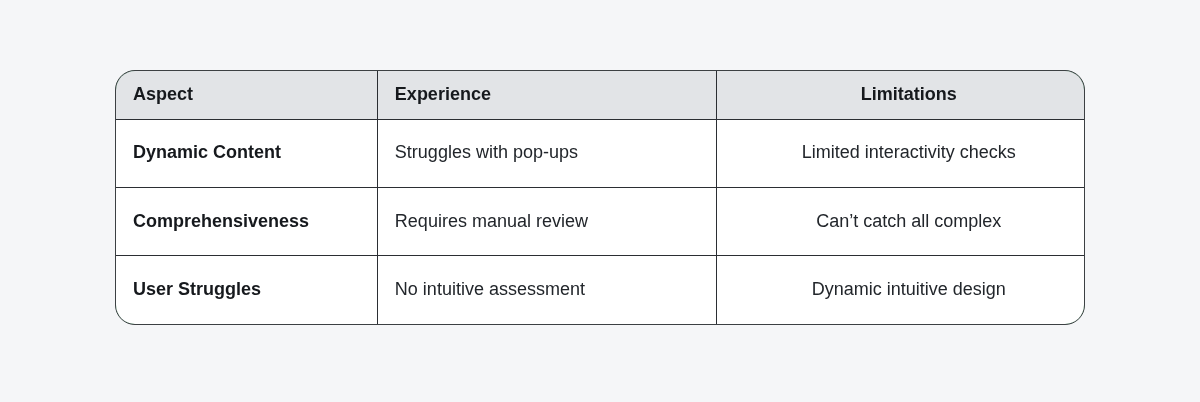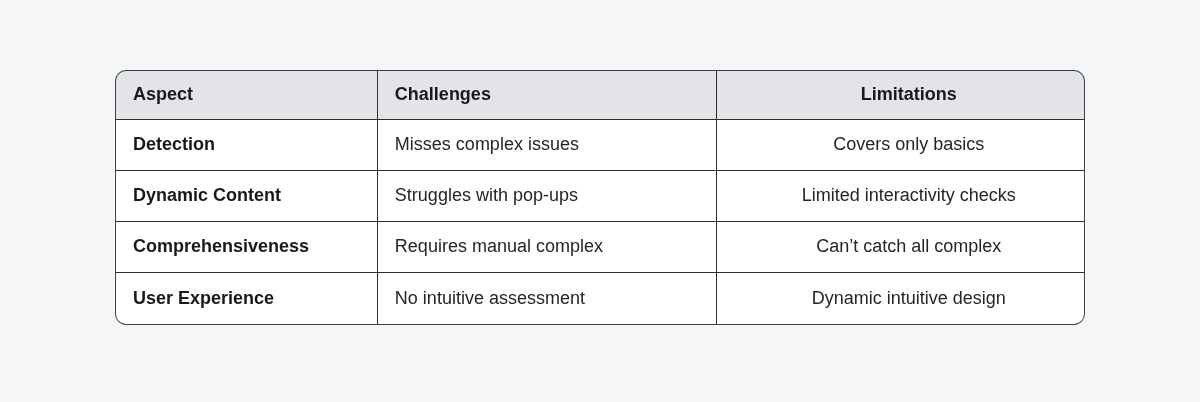--- a/index.html
+++ b/index.html
@@ -13,21 +13,21 @@
     position: relative;
     overflow: hidden;
   }
   .table-wrap {
     position: absolute;
     left: 115px;
     top: 70px;
     width: 970px;
     height: 255px;
     border: 1.5px solid #3c4043;
-    border-radius: 11px;
+    border-radius: 20px;
     overflow: hidden;
     background: #14532d;
   }
   table.data-table {
     width: 100%;
     height: 100%;
     border-collapse: collapse;
     table-layout: fixed;
   }
   table.data-table col.c1 { width: 27%; }
@@ -72,40 +72,35 @@
 <div class="table-wrap">
   <table class="data-table">
     <colgroup>
       <col class="c1">
       <col class="c2">
       <col class="c3">
     </colgroup>
     <thead>
       <tr>
         <th>Aspect</th>
-        <th>Challenges</th>
+        <th>Experience</th>
         <th>Limitations</th>
       </tr>
     </thead>
     <tbody>
-      <tr>
-        <td class="aspect-cell">Detection</td>
-        <td>Misses complex issues</td>
-        <td>Covers only basics</td>
-      </tr>
       <tr>
         <td class="aspect-cell">Dynamic Content</td>
         <td>Struggles with pop-ups</td>
         <td>Limited interactivity checks</td>
       </tr>
       <tr>
         <td class="aspect-cell">Comprehensiveness</td>
-        <td>Requires manual complex</td>
+        <td>Requires manual review</td>
         <td>Can’t catch all complex</td>
       </tr>
       <tr>
-        <td class="aspect-cell">User Experience</td>
+        <td class="aspect-cell">User Struggles</td>
         <td>No intuitive assessment</td>
         <td>Dynamic intuitive design</td>
       </tr>
     </tbody>
   </table>
 </div>
 
 </body></html>

